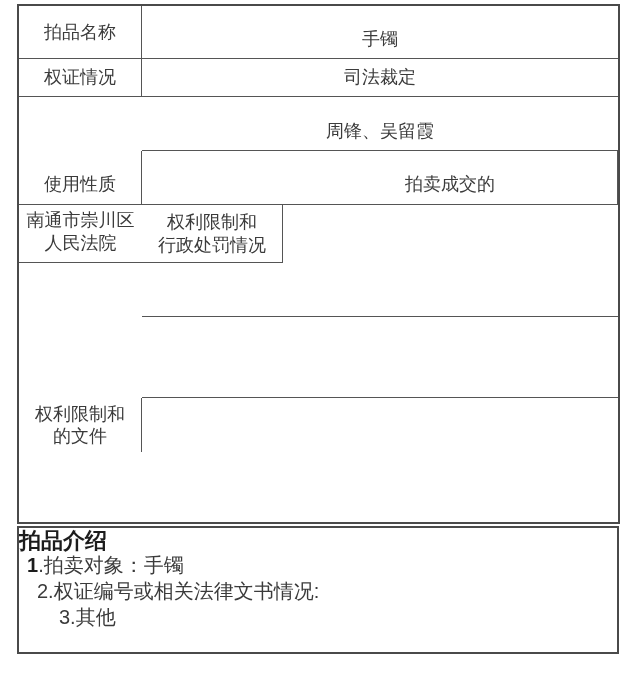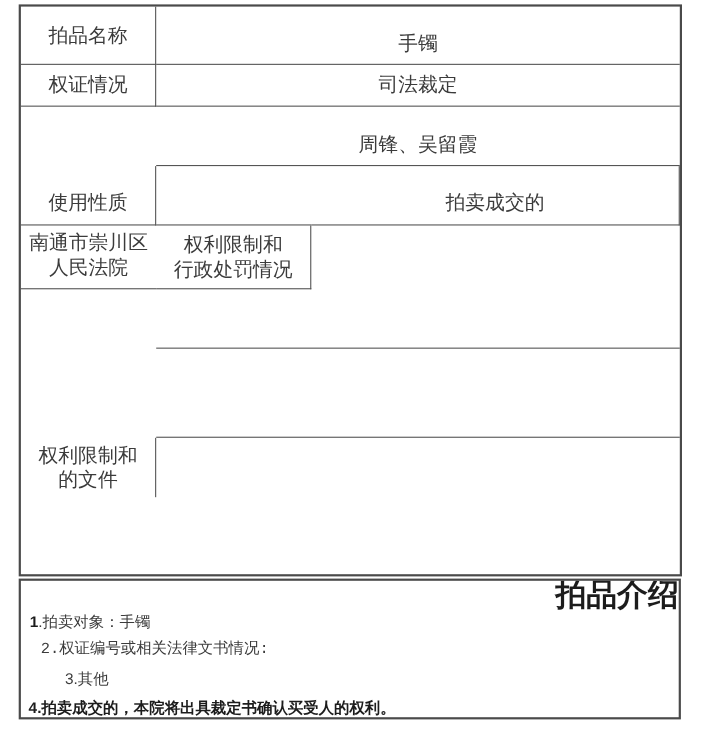--- a/index.html
+++ b/index.html
@@ -62,35 +62,35 @@
     position: absolute;
     left: 17px;
     top: 526px;
     width: 602px;
     height: 128px;
     border: 2px solid var(--outer);
     background: var(--bg);
     overflow: hidden;
   }
   .intro-title {
-    text-align: right;
-    font-size: 28px;
+    text-align: left;
+    font-size: 22px;
     font-weight: bold;
     color: var(--bold-text);
     margin-top: 1px;
     line-height: 23px;
   }
   .intro-line {
-    font-size: 14px;
+    font-size: 20px;
     line-height: 26px;
     color: var(--text);
     white-space: pre;
   }
   .intro-line.l1 { padding-left: 8px; }
-  .intro-line.l2 { padding-left: 18px; font-family: Liberation Mono, monospace; }
+  .intro-line.l2 { padding-left: 18px; }
   .intro-line.l3 { padding-left: 18px; margin-left: 22px; }
   .intro-line.l4 { padding-left: 7px; font-weight: bold; color: var(--bold-text); }
   .bold-num { font-weight: bold; color: var(--bold-text); }
 </style>
 </head>
 <body>
 
 <div class="page">
 
   <div class="auction-table">
@@ -117,16 +117,15 @@
 
     <div class="cell label-cell last-row">权利限制和
 的文件</div>
   </div>
 
   <div class="intro-box">
     <div class="intro-title">拍品介绍</div>
     <div class="intro-line l1"><span class="bold-num">1</span><span>.拍卖对象：手镯</span></div>
     <div class="intro-line l2">2.权证编号或相关法律文书情况:</div>
     <div class="intro-line l3">3.其他</div>
-    <div class="intro-line l4">4.拍卖成交的，本院将出具裁定书确认买受人的权利。</div>
   </div>
 
 </div>
 
 </body></html>

